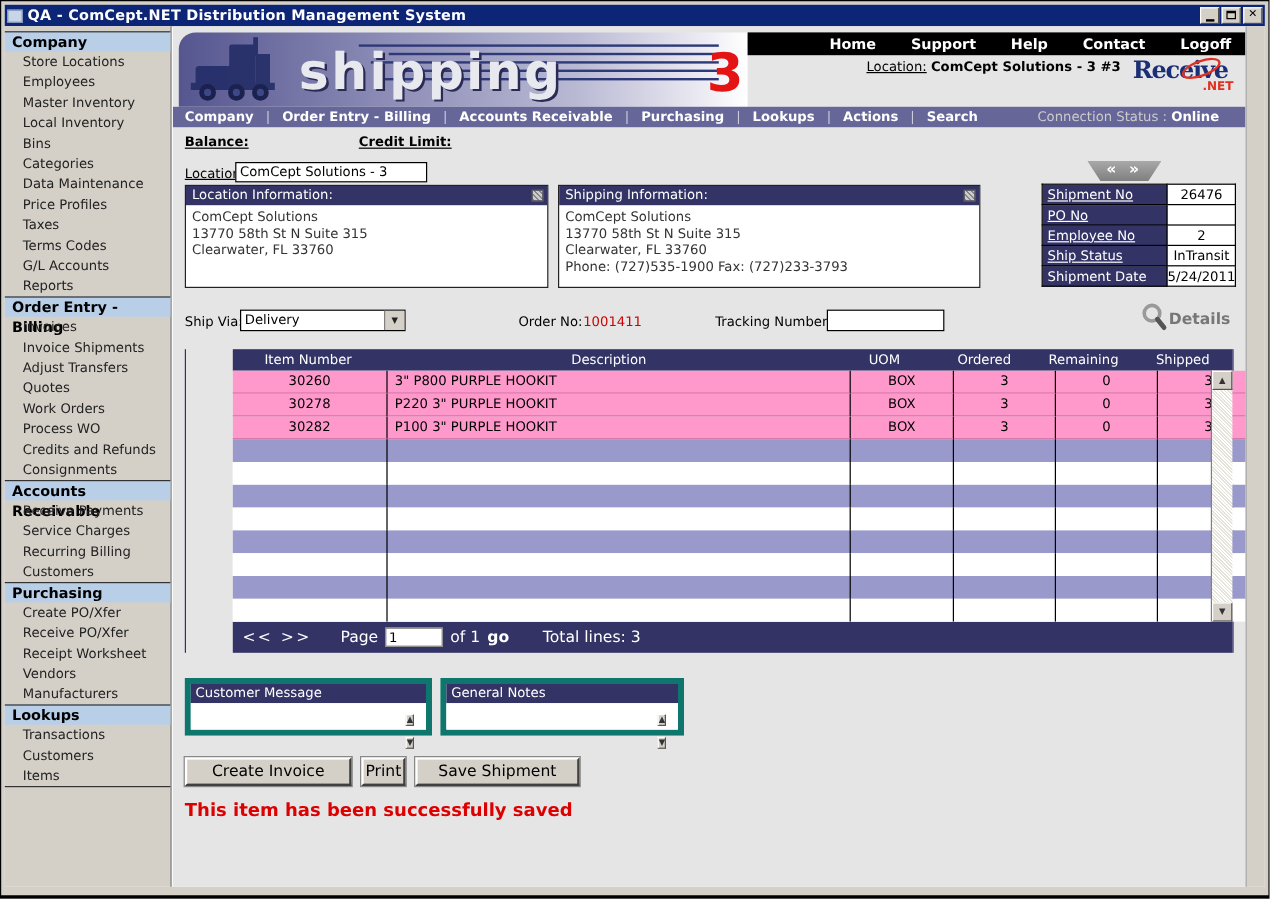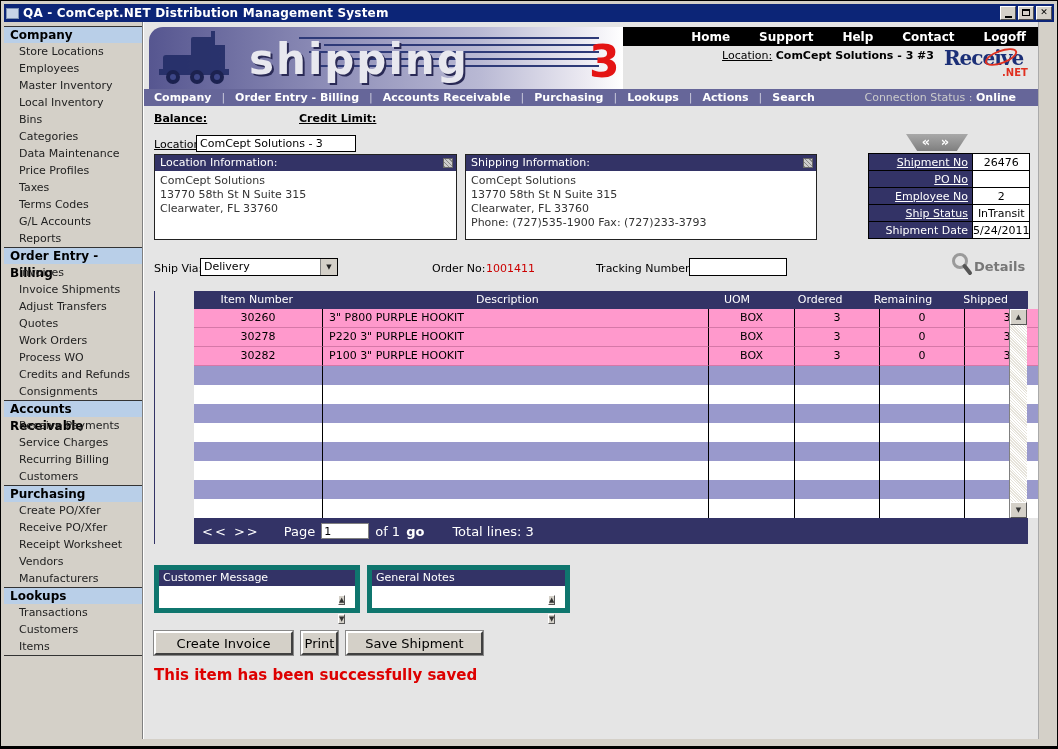--- a/index.html
+++ b/index.html
@@ -64,21 +64,21 @@
   
   .info-box { position:absolute; top:132px; height:86px; border:1px solid #222; background:#fff; }
   .info-hdr { height:16px; background:#333366; color:#fff; font-size:11px; line-height:16px; padding-left:5px; position:relative; }
   .info-icon { position:absolute; right:3px; top:3px; width:10px; height:10px; background:repeating-linear-gradient(45deg,#888 0 1px,#ccc 1px 3px); border:1px solid #666; }
   .info-body { font-size:11px; color:#333; padding:3px 5px; line-height:14px; }
 
   
   .ship-pager-btn { position:absolute; left:762px; top:112px; width:62px; height:17px; background:linear-gradient(#a9a9a9,#7f7f7f); clip-path:polygon(0 0,100% 0,82% 100%,18% 100%); color:#fff; font-size:13px; font-weight:bold; text-align:center; line-height:16px; letter-spacing:3px; cursor:pointer; }
   .ship-table { position:absolute; left:724px; top:131px; border-collapse:collapse; }
   .ship-table td { border:1px solid #000; height:17px; font-size:11px; }
-  .ship-label { background:#333366; color:#fff; text-align:right; padding:0 4px; width:104px; }
+  .ship-label { background:#333366; color:#fff; text-align:left; padding:0 4px; width:104px; }
   .ship-label.link { text-decoration:underline; cursor:pointer; }
   .ship-value { background:#fff; text-align:center; width:56px; }
 
   
   .field-label { font-size:11px; color:#000; }
   .select { position:absolute; display:flex; border:1px solid #000; background:#fff; height:18px; width:138px; }
   .select .sel-text { flex:1; font-size:11px; line-height:16px; padding-left:3px; }
   .dd-btn { width:17px; background:#d4d0c8; border-left:1px solid #808080; font-size:7px; text-align:center; line-height:16px; color:#222; }
   .text-input { border:1px solid #000; height:18px; font-size:11px; font-family:inherit; padding:0 3px; }
   .details { position:absolute; left:806px; top:230px; width:80px; height:28px; cursor:pointer; }

